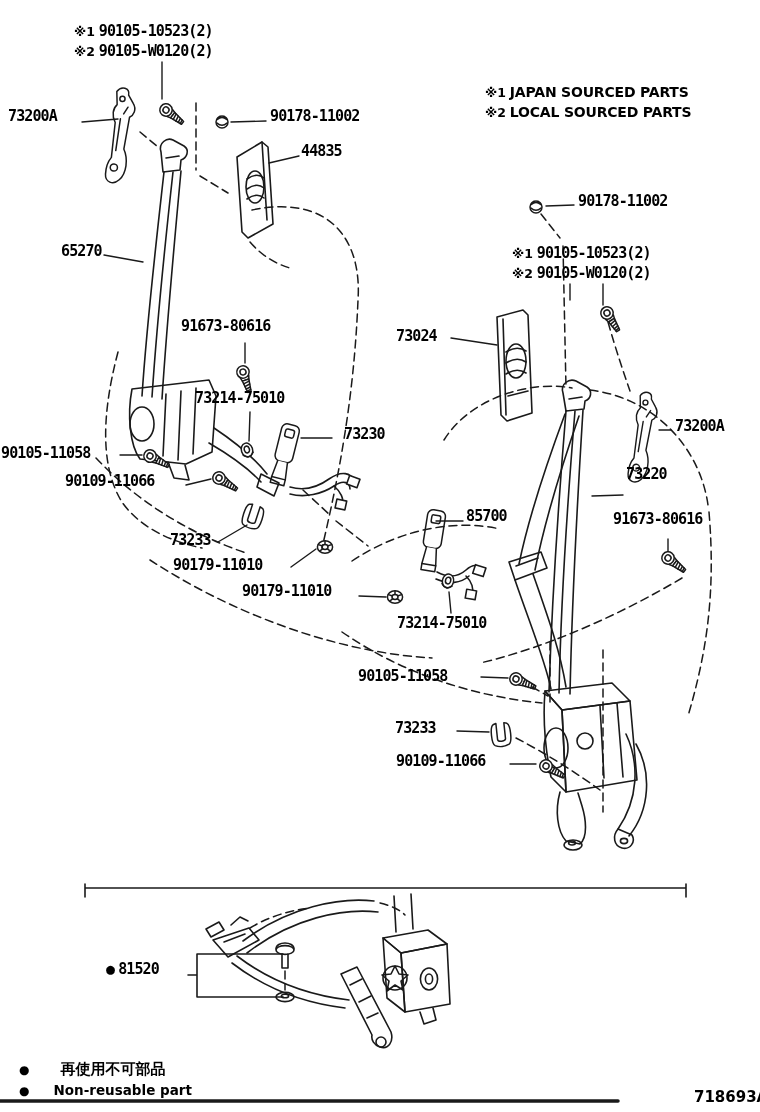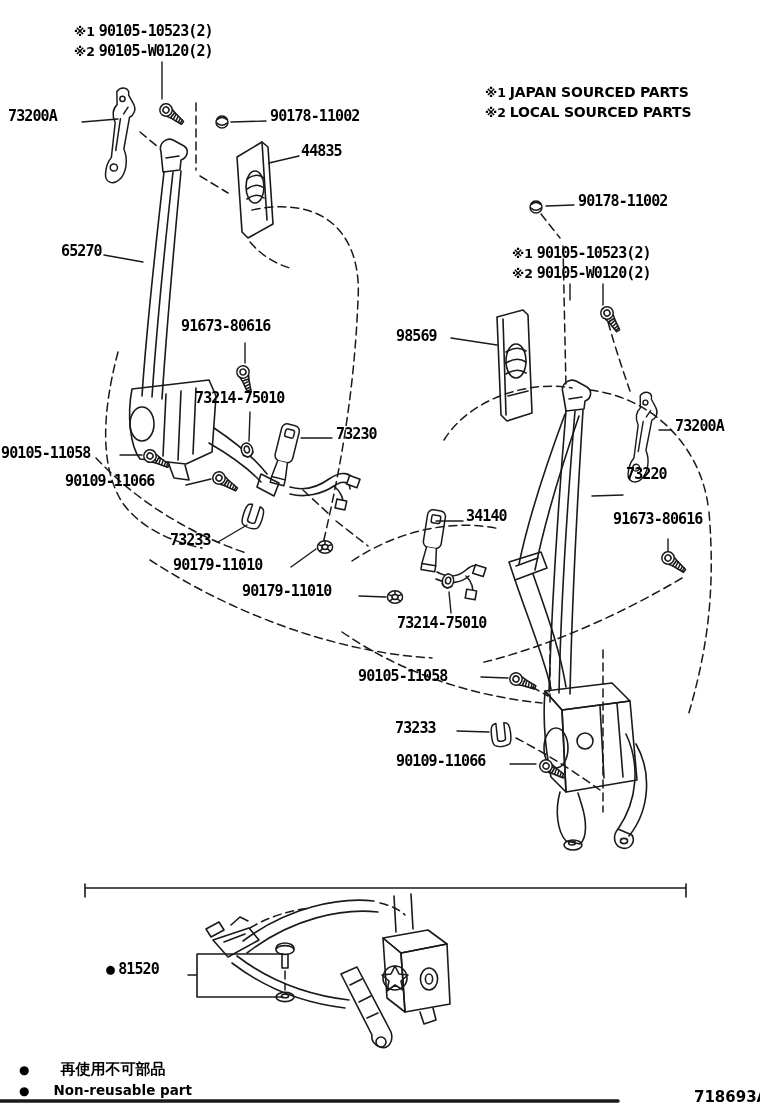--- a/index.html
+++ b/index.html
@@ -264,31 +264,31 @@
 
 <div class="lbl" style="left:512px;top:246px">
   <span class="ref">※1</span>
   <span class="num">90105-10523(2)</span>
 </div>
 <div class="lbl" style="left:512px;top:266px">
   <span class="ref">※2</span>
   <span class="num">90105-W0120(2)</span>
 </div>
 
-<div class="lbl num" style="left:396px;top:329px">98569</div>
+<div class="lbl num" style="left:396px;top:329px">73024</div>
 <div class="lbl num" style="left:181px;top:319px">91673-80616</div>
 <div class="lbl num" style="left:195px;top:391px">73214-75010</div>
-<div class="lbl num" style="left:336px;top:427px">73230</div>
+<div class="lbl num" style="left:344px;top:427px">73230</div>
 <div class="lbl num" style="left:1px;top:446px">90105-11058</div>
 <div class="lbl num" style="left:65px;top:474px">90109-11066</div>
 <div class="lbl num" style="left:170px;top:533px">73233</div>
 <div class="lbl num" style="left:173px;top:558px">90179-11010</div>
 <div class="lbl num" style="left:242px;top:584px">90179-11010</div>
 <div class="lbl num" style="left:397px;top:616px">73214-75010</div>
-<div class="lbl num" style="left:466px;top:509px">34140</div>
+<div class="lbl num" style="left:466px;top:509px">85700</div>
 <div class="lbl num" style="left:626px;top:467px">73220</div>
 <div class="lbl num" style="left:613px;top:512px">91673-80616</div>
 <div class="lbl num" style="left:675px;top:419px">73200A</div>
 <div class="lbl num" style="left:358px;top:669px">90105-11058</div>
 <div class="lbl num" style="left:395px;top:721px">73233</div>
 <div class="lbl num" style="left:396px;top:754px">90109-11066</div>
 
 
 <div class="lbl" style="left:106px;top:962px">
   <span class="num">●</span>

